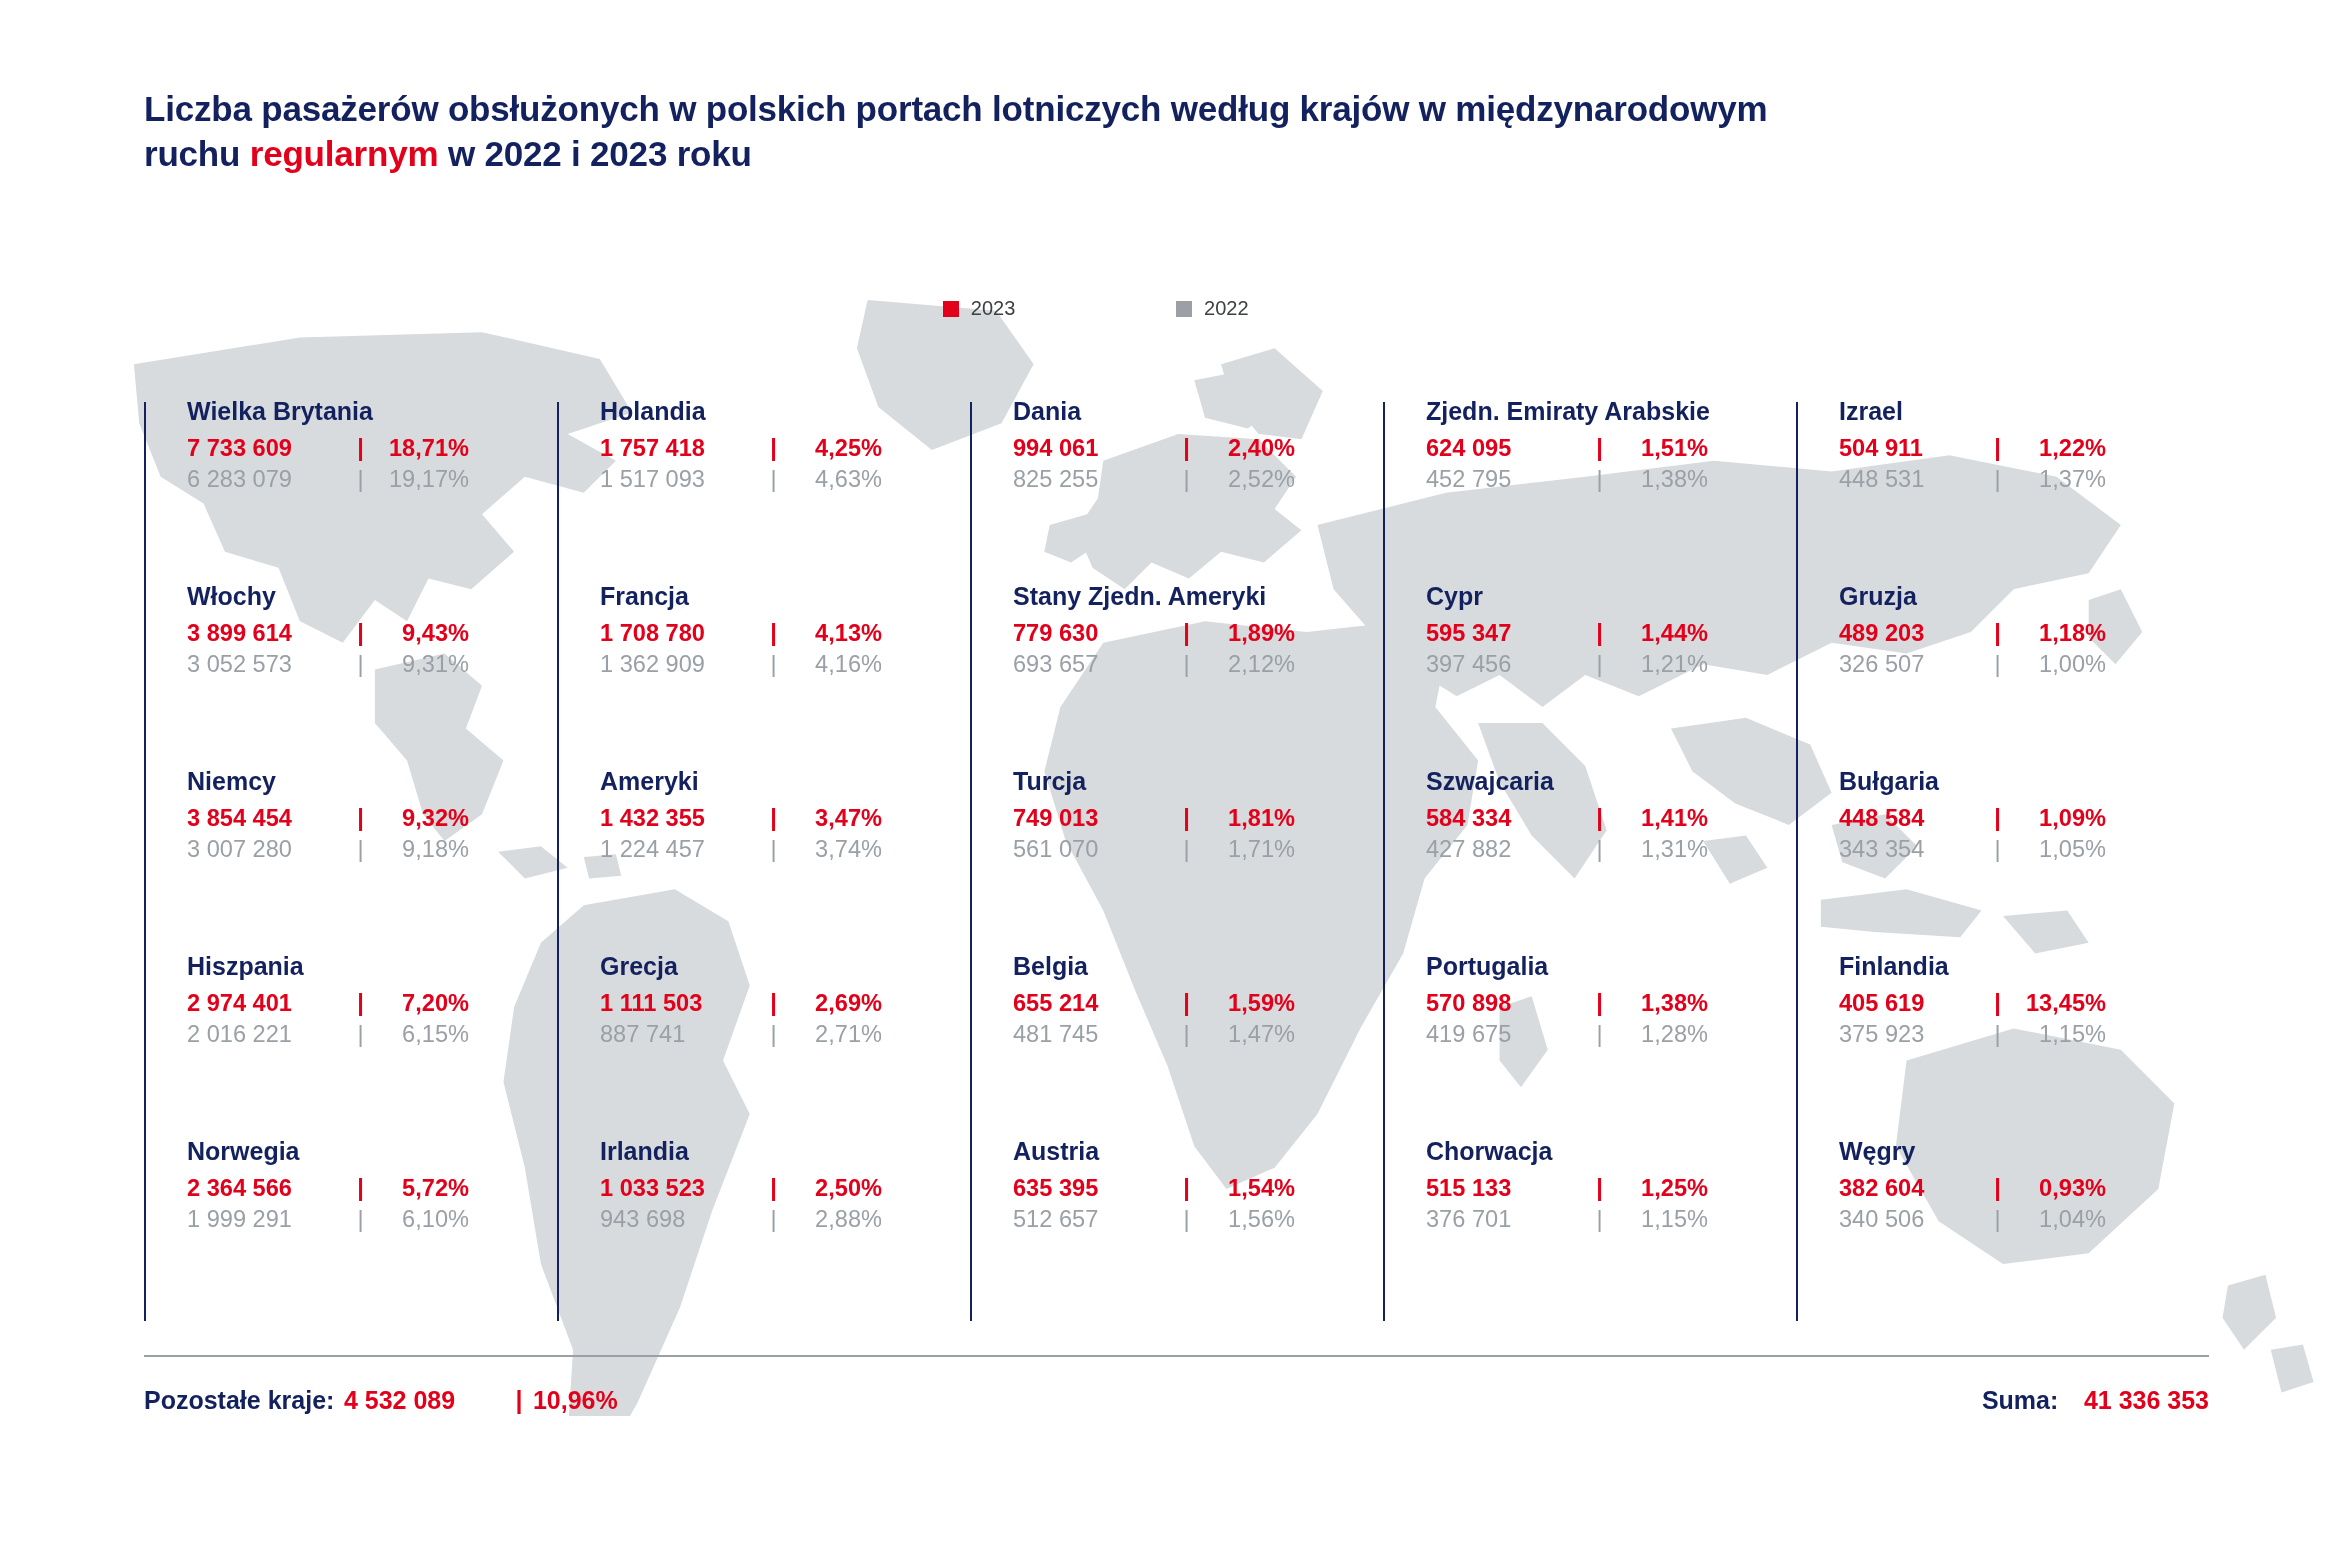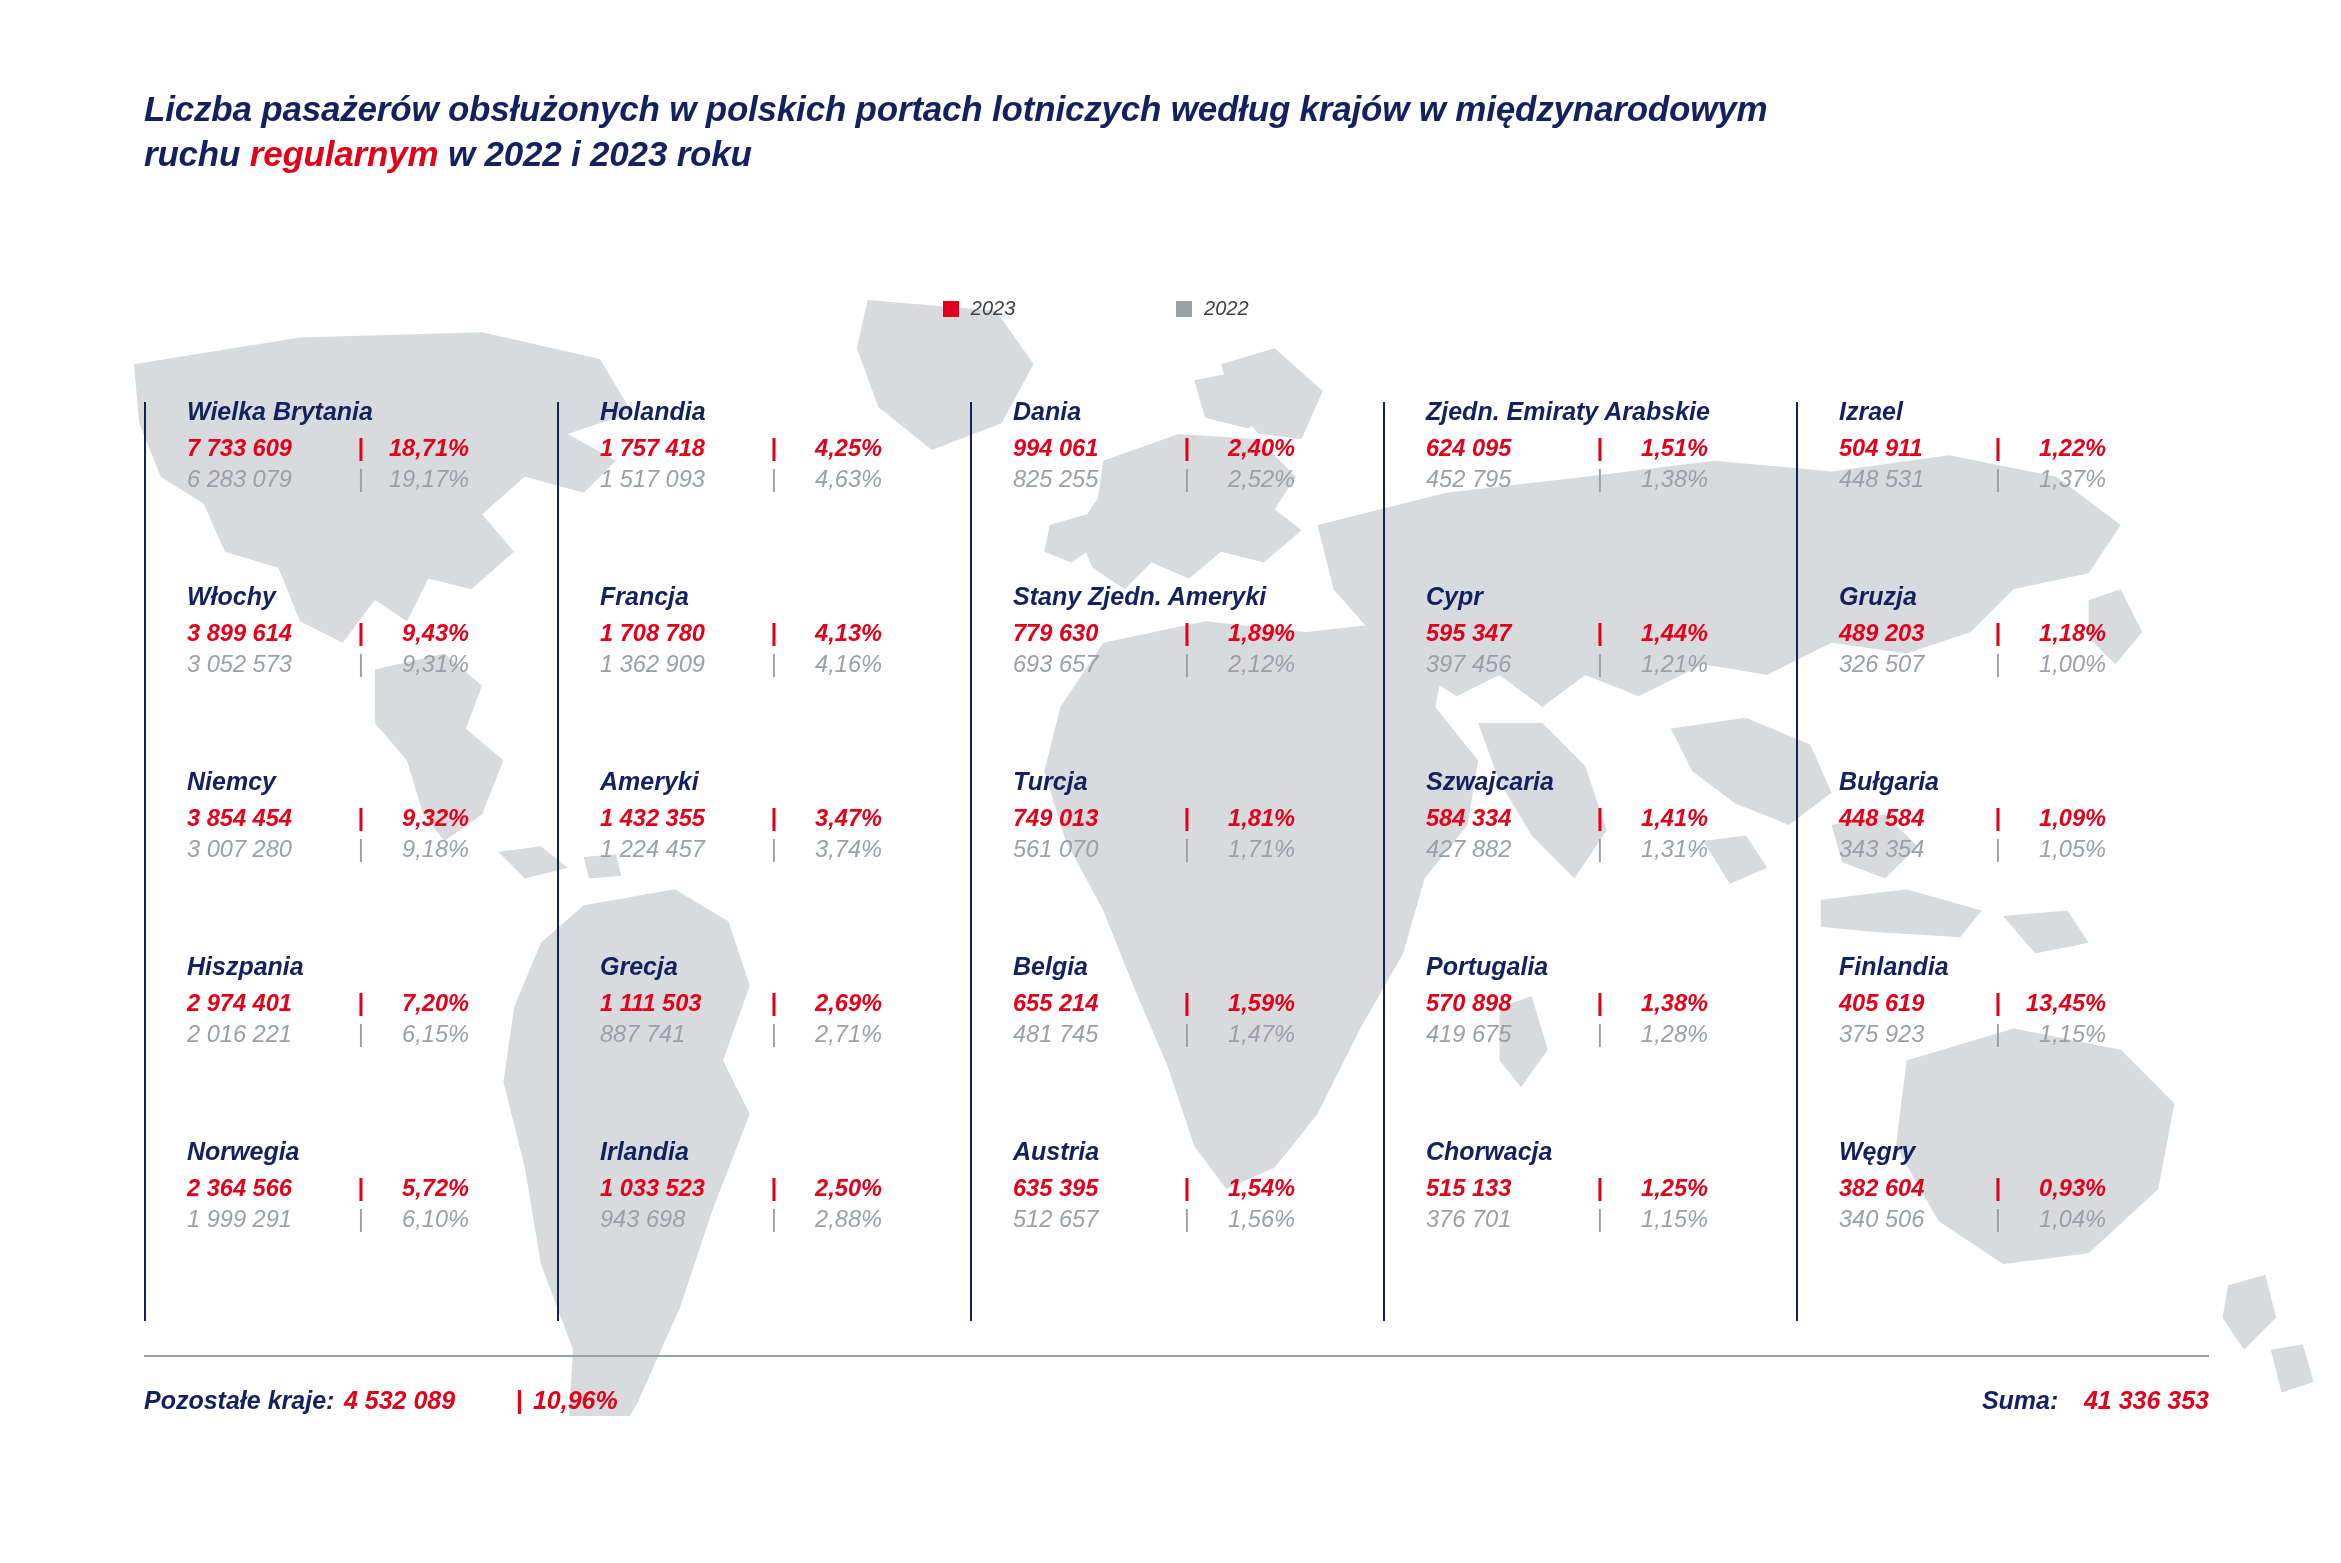--- a/index.html
+++ b/index.html
@@ -9,21 +9,20 @@
   }
   body {
     font-family: "Liberation Sans", sans-serif;
   }
   #page {
     position: relative;
     width: 2342px;
     height: 1416px;
     background: #ffffff;
     overflow: hidden;
-    font-style: italic;
   }
 
   
   #map-layer {
     position: absolute;
     left: 0;
     top: 300px;
     width: 2342px;
     height: 1264px;
     z-index: 0;

